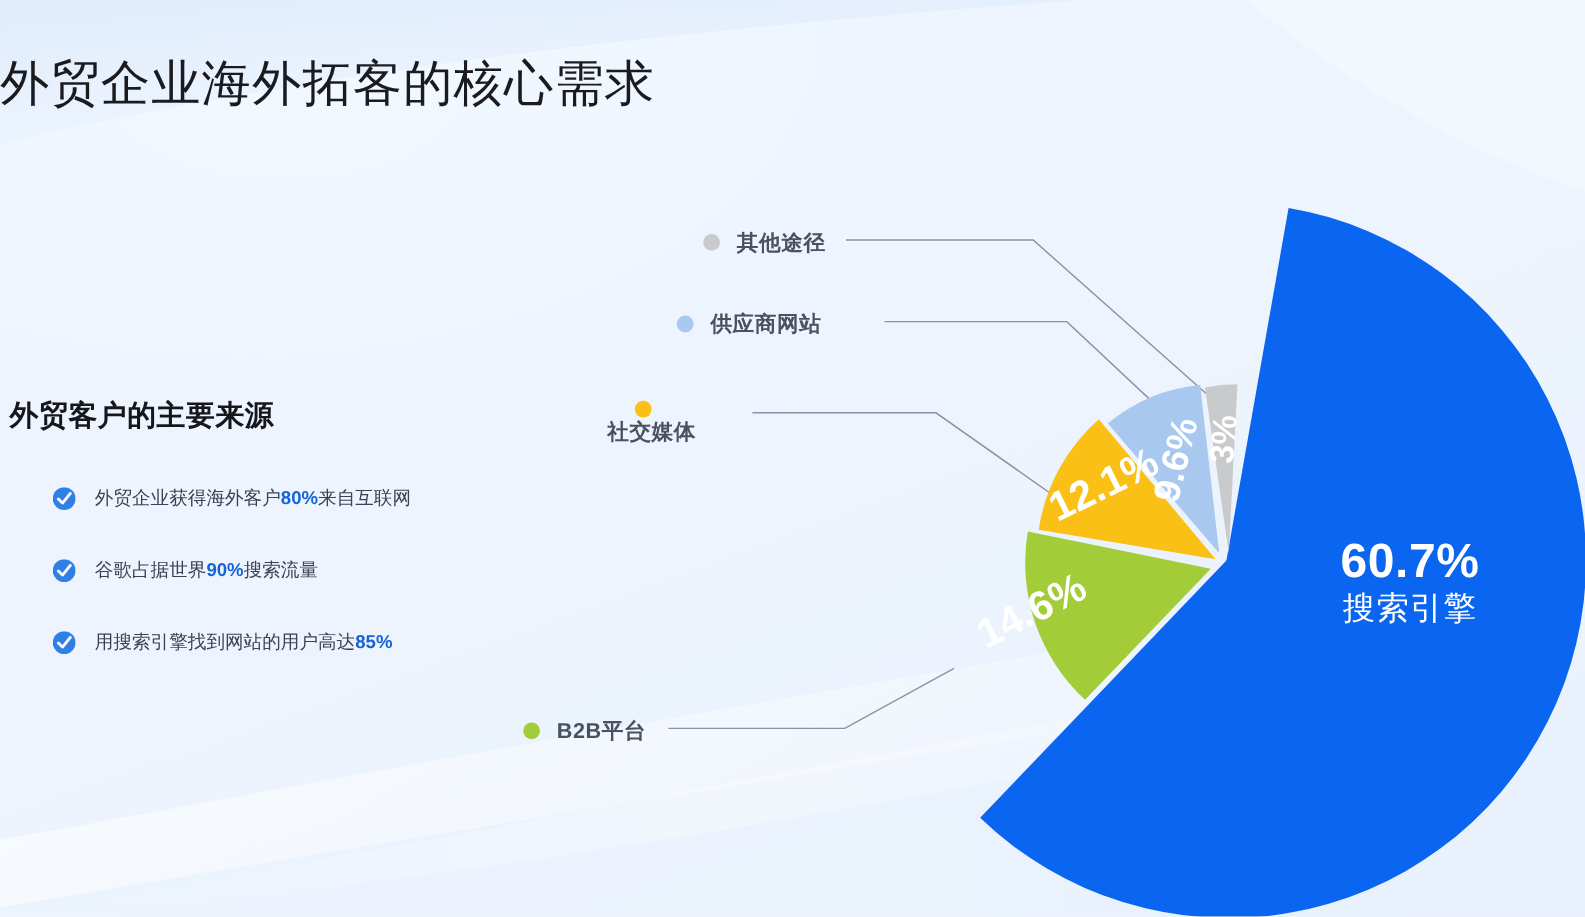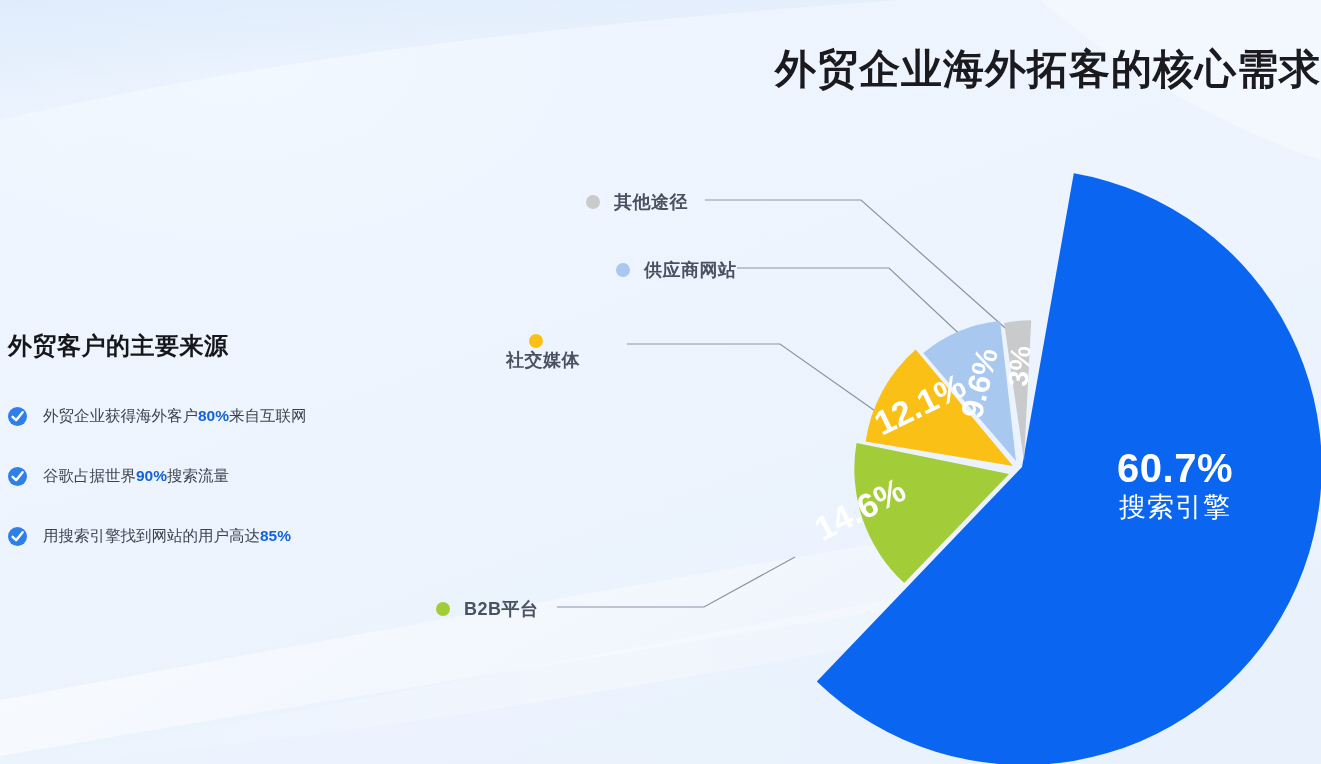--- a/index.html
+++ b/index.html
@@ -26,23 +26,23 @@
   .bg-waves {
     position: absolute;
     inset: 0;
     pointer-events: none;
   }
   .page-title {
     position: absolute;
     left: 0;
     right: 0;
     top: 42px;
-    text-align: right;
+    text-align: left;
     font-size: 41px;
-    font-weight: bold;
+    font-weight: normal;
     color: #1b1b1f;
     letter-spacing: 1px;
   }
 
   
   .left-panel {
     position: absolute;
     left: 8px;
     top: 330px;
     width: 400px;
@@ -54,22 +54,23 @@
     letter-spacing: 0.5px;
     margin: 0 0 44px 0;
   }
   .bullet-list {
     list-style: none;
     margin: 0;
     padding: 0;
   }
   .bullet-item {
     display: flex;
-    align-items: flex-end;
+    align-items: flex-start;
     margin-bottom: 40px;
+    margin-left: 36px;
   }
   .bullet-item:last-child { margin-bottom: 0; }
   .check-icon {
     flex: 0 0 auto;
     width: 19px;
     height: 19px;
     margin-right: 16px;
     position: relative;
   }
   .bullet-text {
@@ -227,21 +228,21 @@
         <path fill="#a3cc39" d="M1009,474 L856.5,442.9 A155.5,155.5 0 0 0 904.2,583.1 Z"></path>
       </g>
     </svg>
 
     
     <div class="legend-label" style="left:586px; top:190px;">
       <span class="legend-dot" style="background:#c9cacc;"></span>
       <span class="legend-text">其他途径</span>
     </div>
 
-    <div class="legend-label" style="left:616px; top:258px;">
+    <div class="legend-label" style="left:564px; top:258px;">
       <span class="legend-dot" style="background:#a8c8f0;"></span>
       <span class="legend-text">供应商网站</span>
     </div>
 
     <div class="legend-label" style="left:506px; top:334px;flex-direction:column;">
       <span class="legend-dot" style="background:#fbc016;"></span>
       <span class="legend-text">社交媒体</span>
     </div>
 
     <div class="legend-label" style="left:436px; top:597px;">

